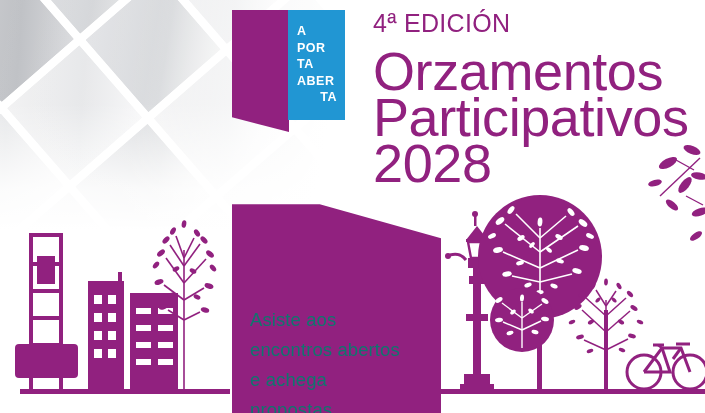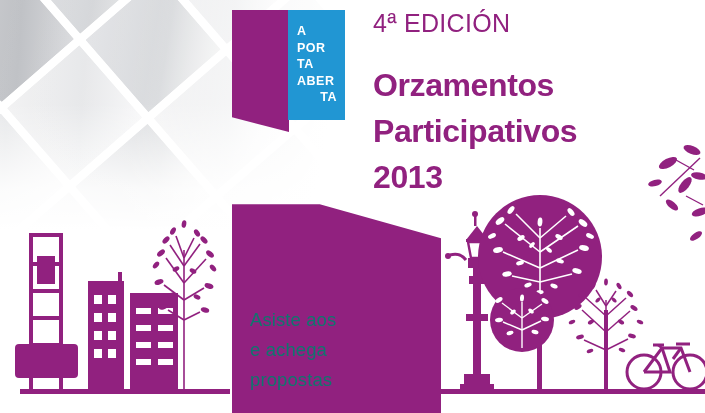--- a/index.html
+++ b/index.html
@@ -104,24 +104,24 @@
   }
   #edition {
     color: #91217f;
     font-size: 25px;
     letter-spacing: 0.3px;
     font-weight: normal;
     line-height: 30px;
     white-space: nowrap;
   }
   #title-lines {
-    margin-top: 24px;
+    margin-top: 10px;
     color: #91217f;
-    font-weight: bold;
-    font-size: 32px;
+    font-weight: normal;
+    font-size: 54px;
     line-height: 46px;
     letter-spacing: -0.4px;
     white-space: nowrap;
   }
   #title-lines .tl { display: block; }
 
   
   #cta-panel {
     position: absolute;
     left: 232px;
@@ -202,21 +202,21 @@
       <span class="w">ABER</span>
       <span class="w right">TA</span>
     </div>
   </div>
 
   <div id="headline">
     <div id="edition">4ª EDICIÓN</div>
     <div id="title-lines">
       <span class="tl">Orzamentos</span>
       <span class="tl">Participativos</span>
-      <span class="tl">2013</span>
+      <span class="tl">2028</span>
     </div>
   </div>
 
   <div class="art">
     <svg width="705" height="413" viewBox="0 0 705 413" fill="none" xmlns="http://www.w3.org/2000/svg" aria-hidden="true">
       <g fill="#91217f">
 
         <rect x="29" y="233" width="4" height="160"></rect>
         <rect x="59" y="233" width="4" height="160"></rect>
         <rect x="29" y="233" width="34" height="4"></rect>
@@ -446,17 +446,18 @@
 
       <g fill="#91217f">
         <rect x="441" y="389" width="264" height="5"></rect>
       </g>
     </svg>
   </div>
 
   <div id="cta-panel"></div>
   <div id="cta-text">
     <span class="ln">Asiste aos</span>
+    <span class="ln">encontros abertos</span>
     <span class="ln"><span>e </span><b>achega</b></span>
     <span class="ln"><b>propostas</b></span>
   </div>
 
 </div>
 
 </body></html>

